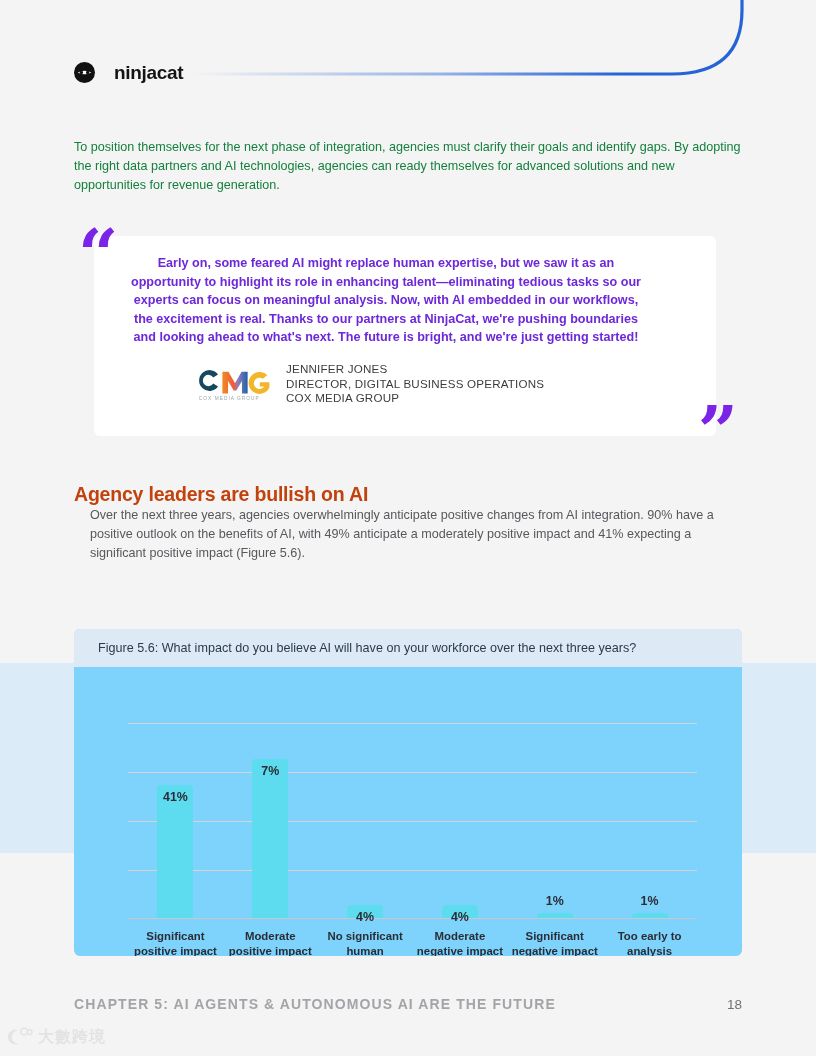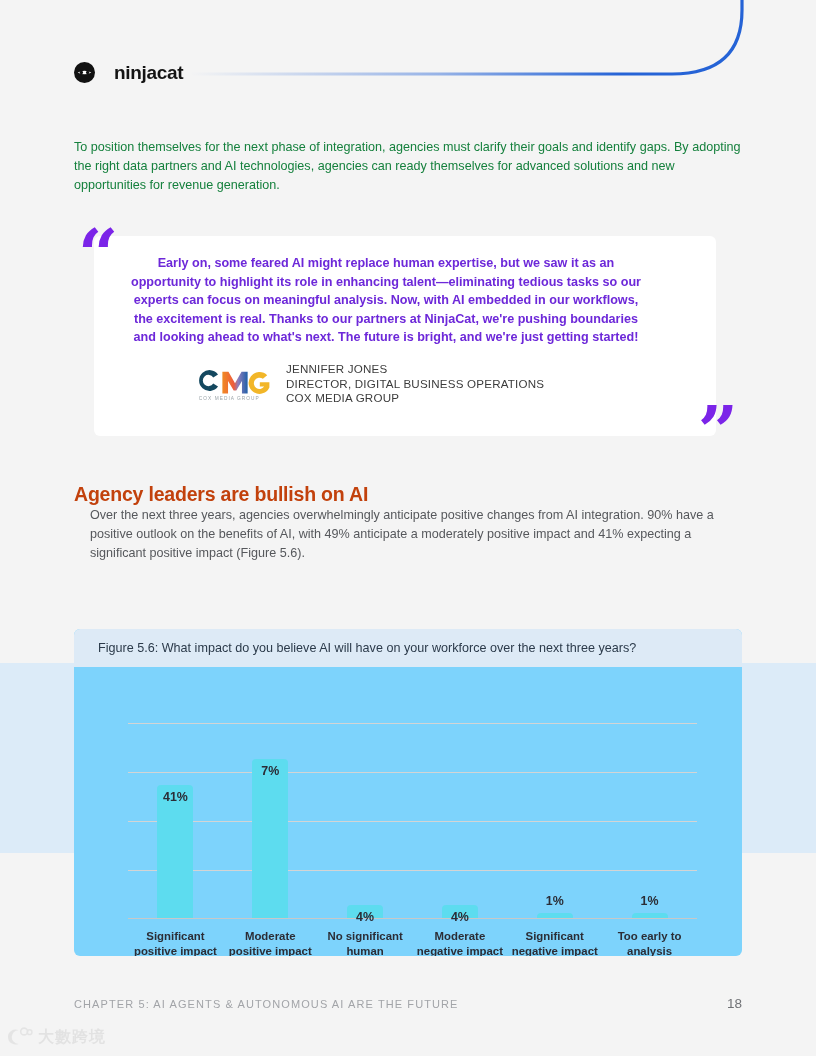--- a/index.html
+++ b/index.html
@@ -269,23 +269,24 @@
   .footer {
     position: absolute;
     left: 74px;
     top: 996px;
     width: 668px;
     display: flex;
     justify-content: space-between;
     align-items: baseline;
   }
   .footer-chapter {
-    font-size: 11px;
+    font-size: 14px;
     letter-spacing: 1.1px;
     color: #a2a4a8;
+    font-weight: bold;
   }
   .footer-page {
     font-size: 13.5px;
     color: #707276;
   }
 
   
   .watermark {
     position: absolute;
     left: 6px;

